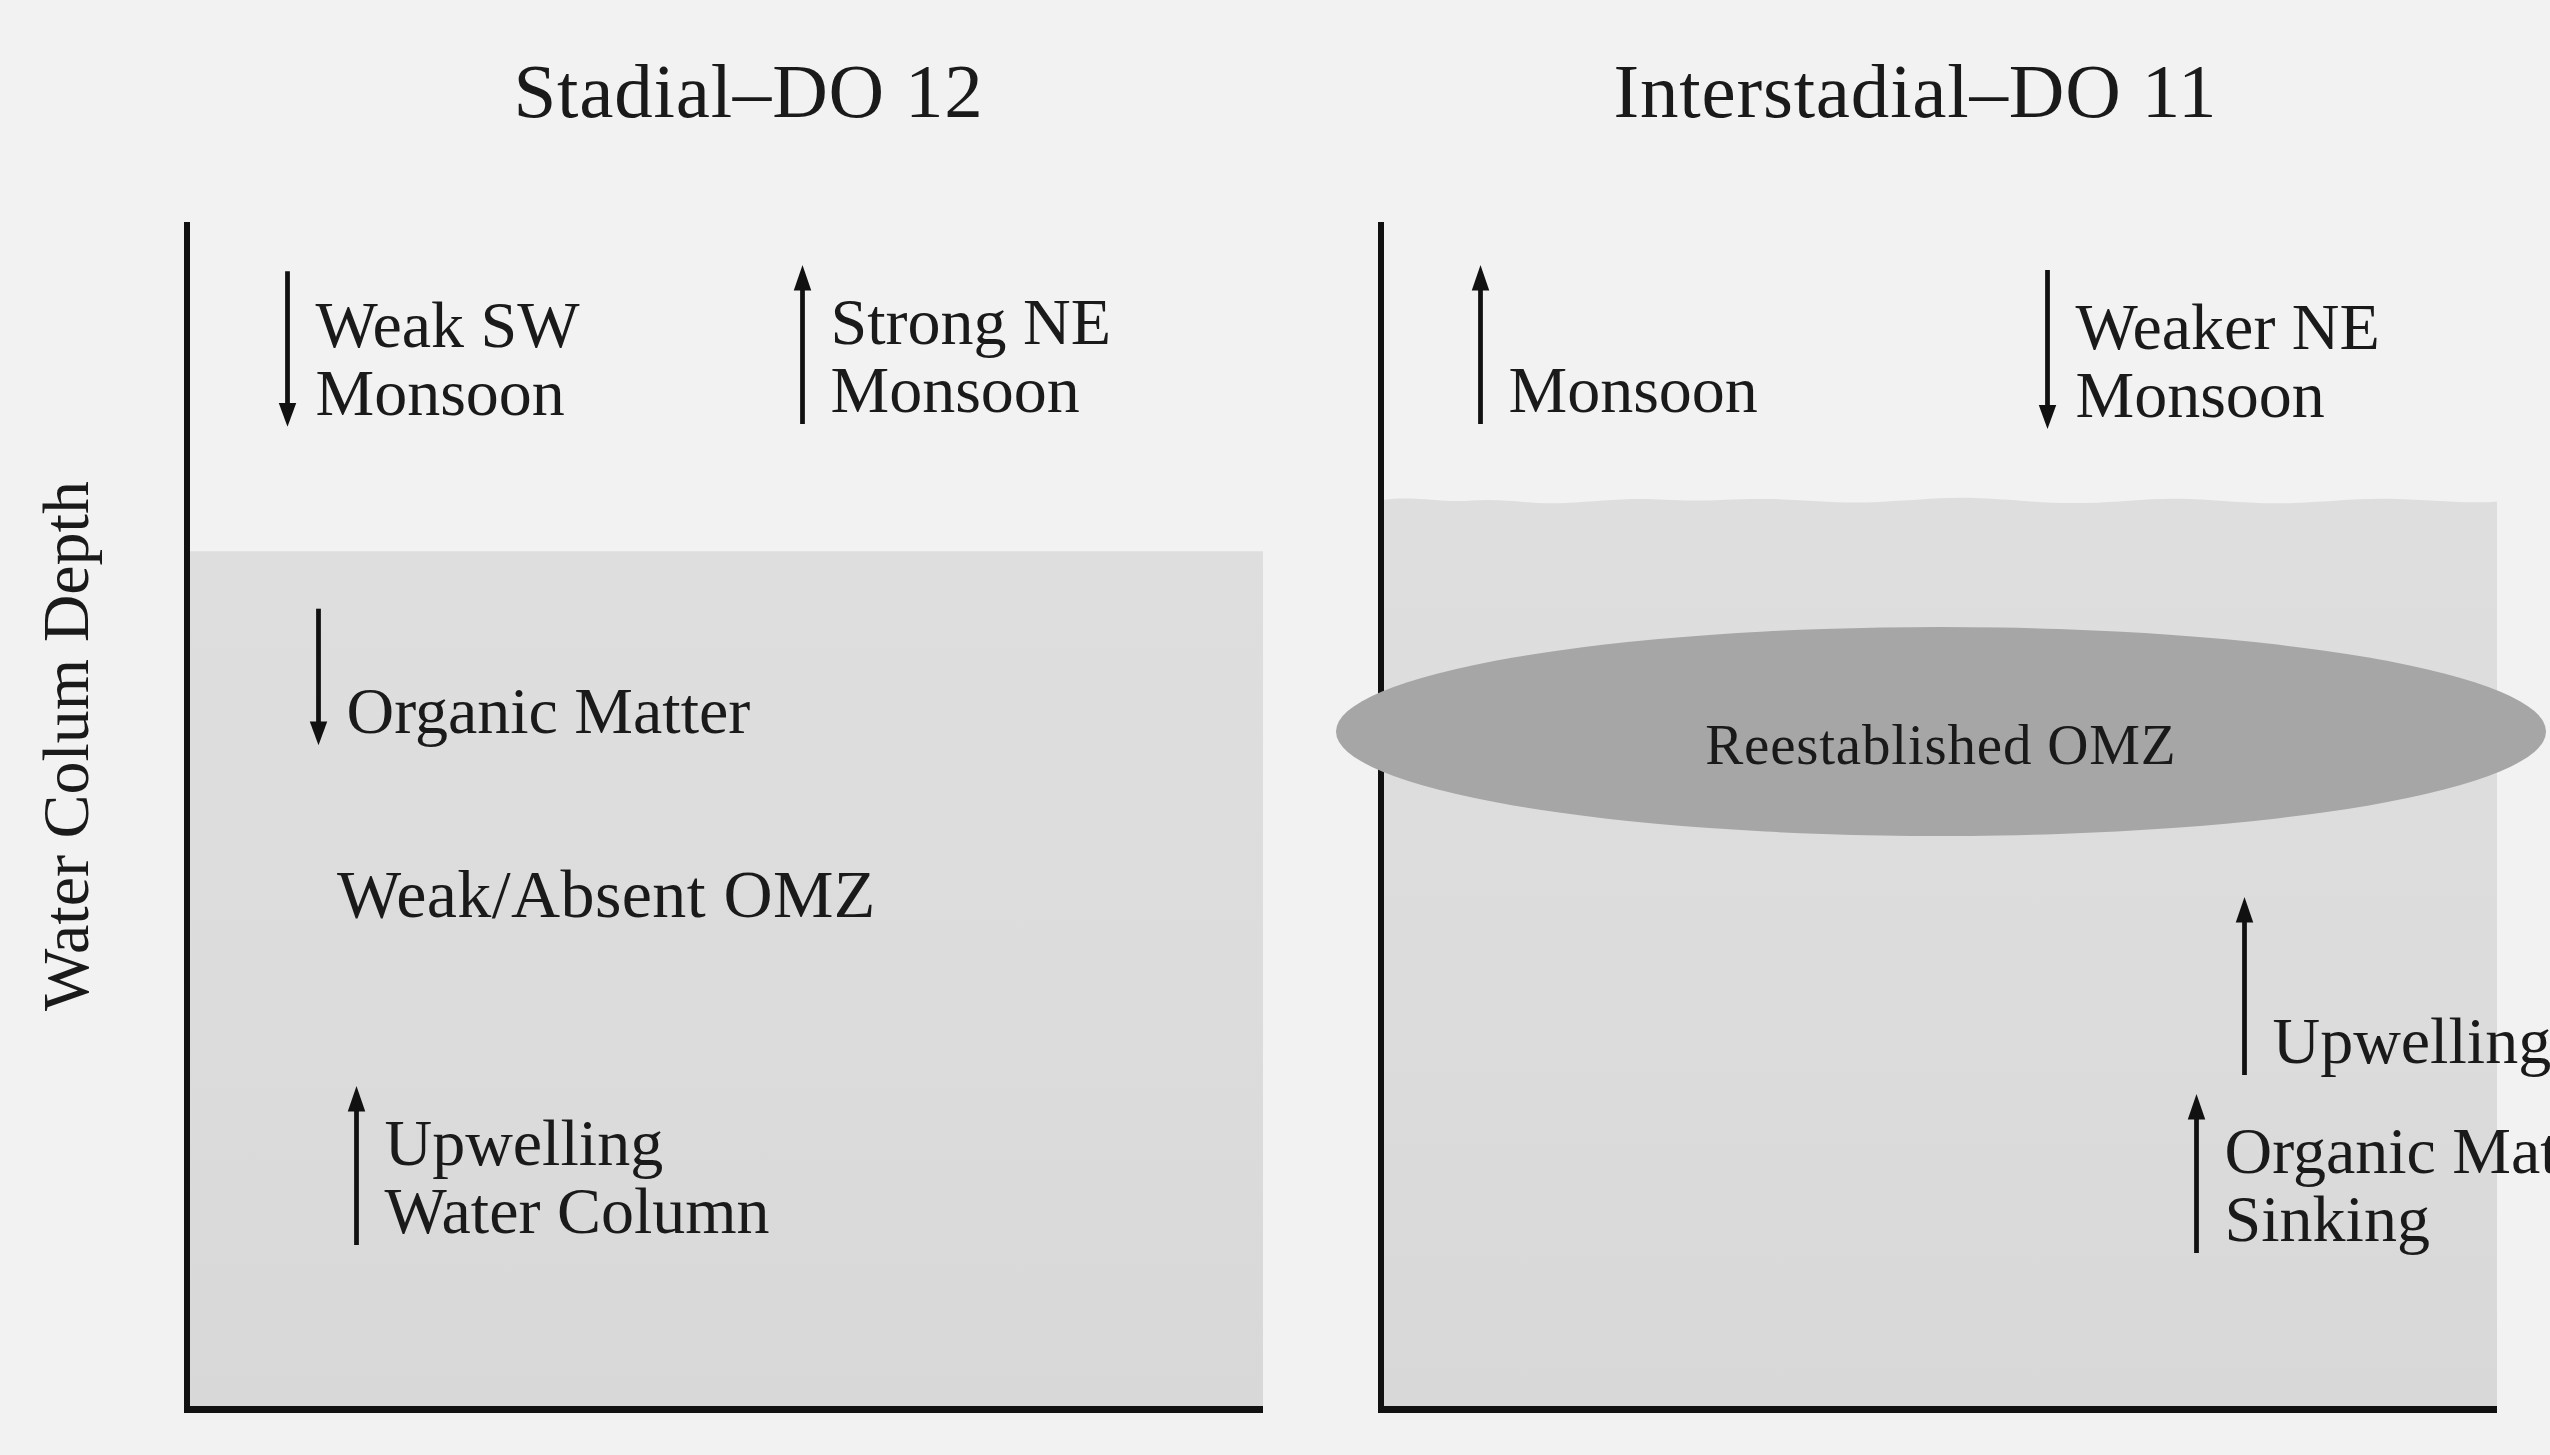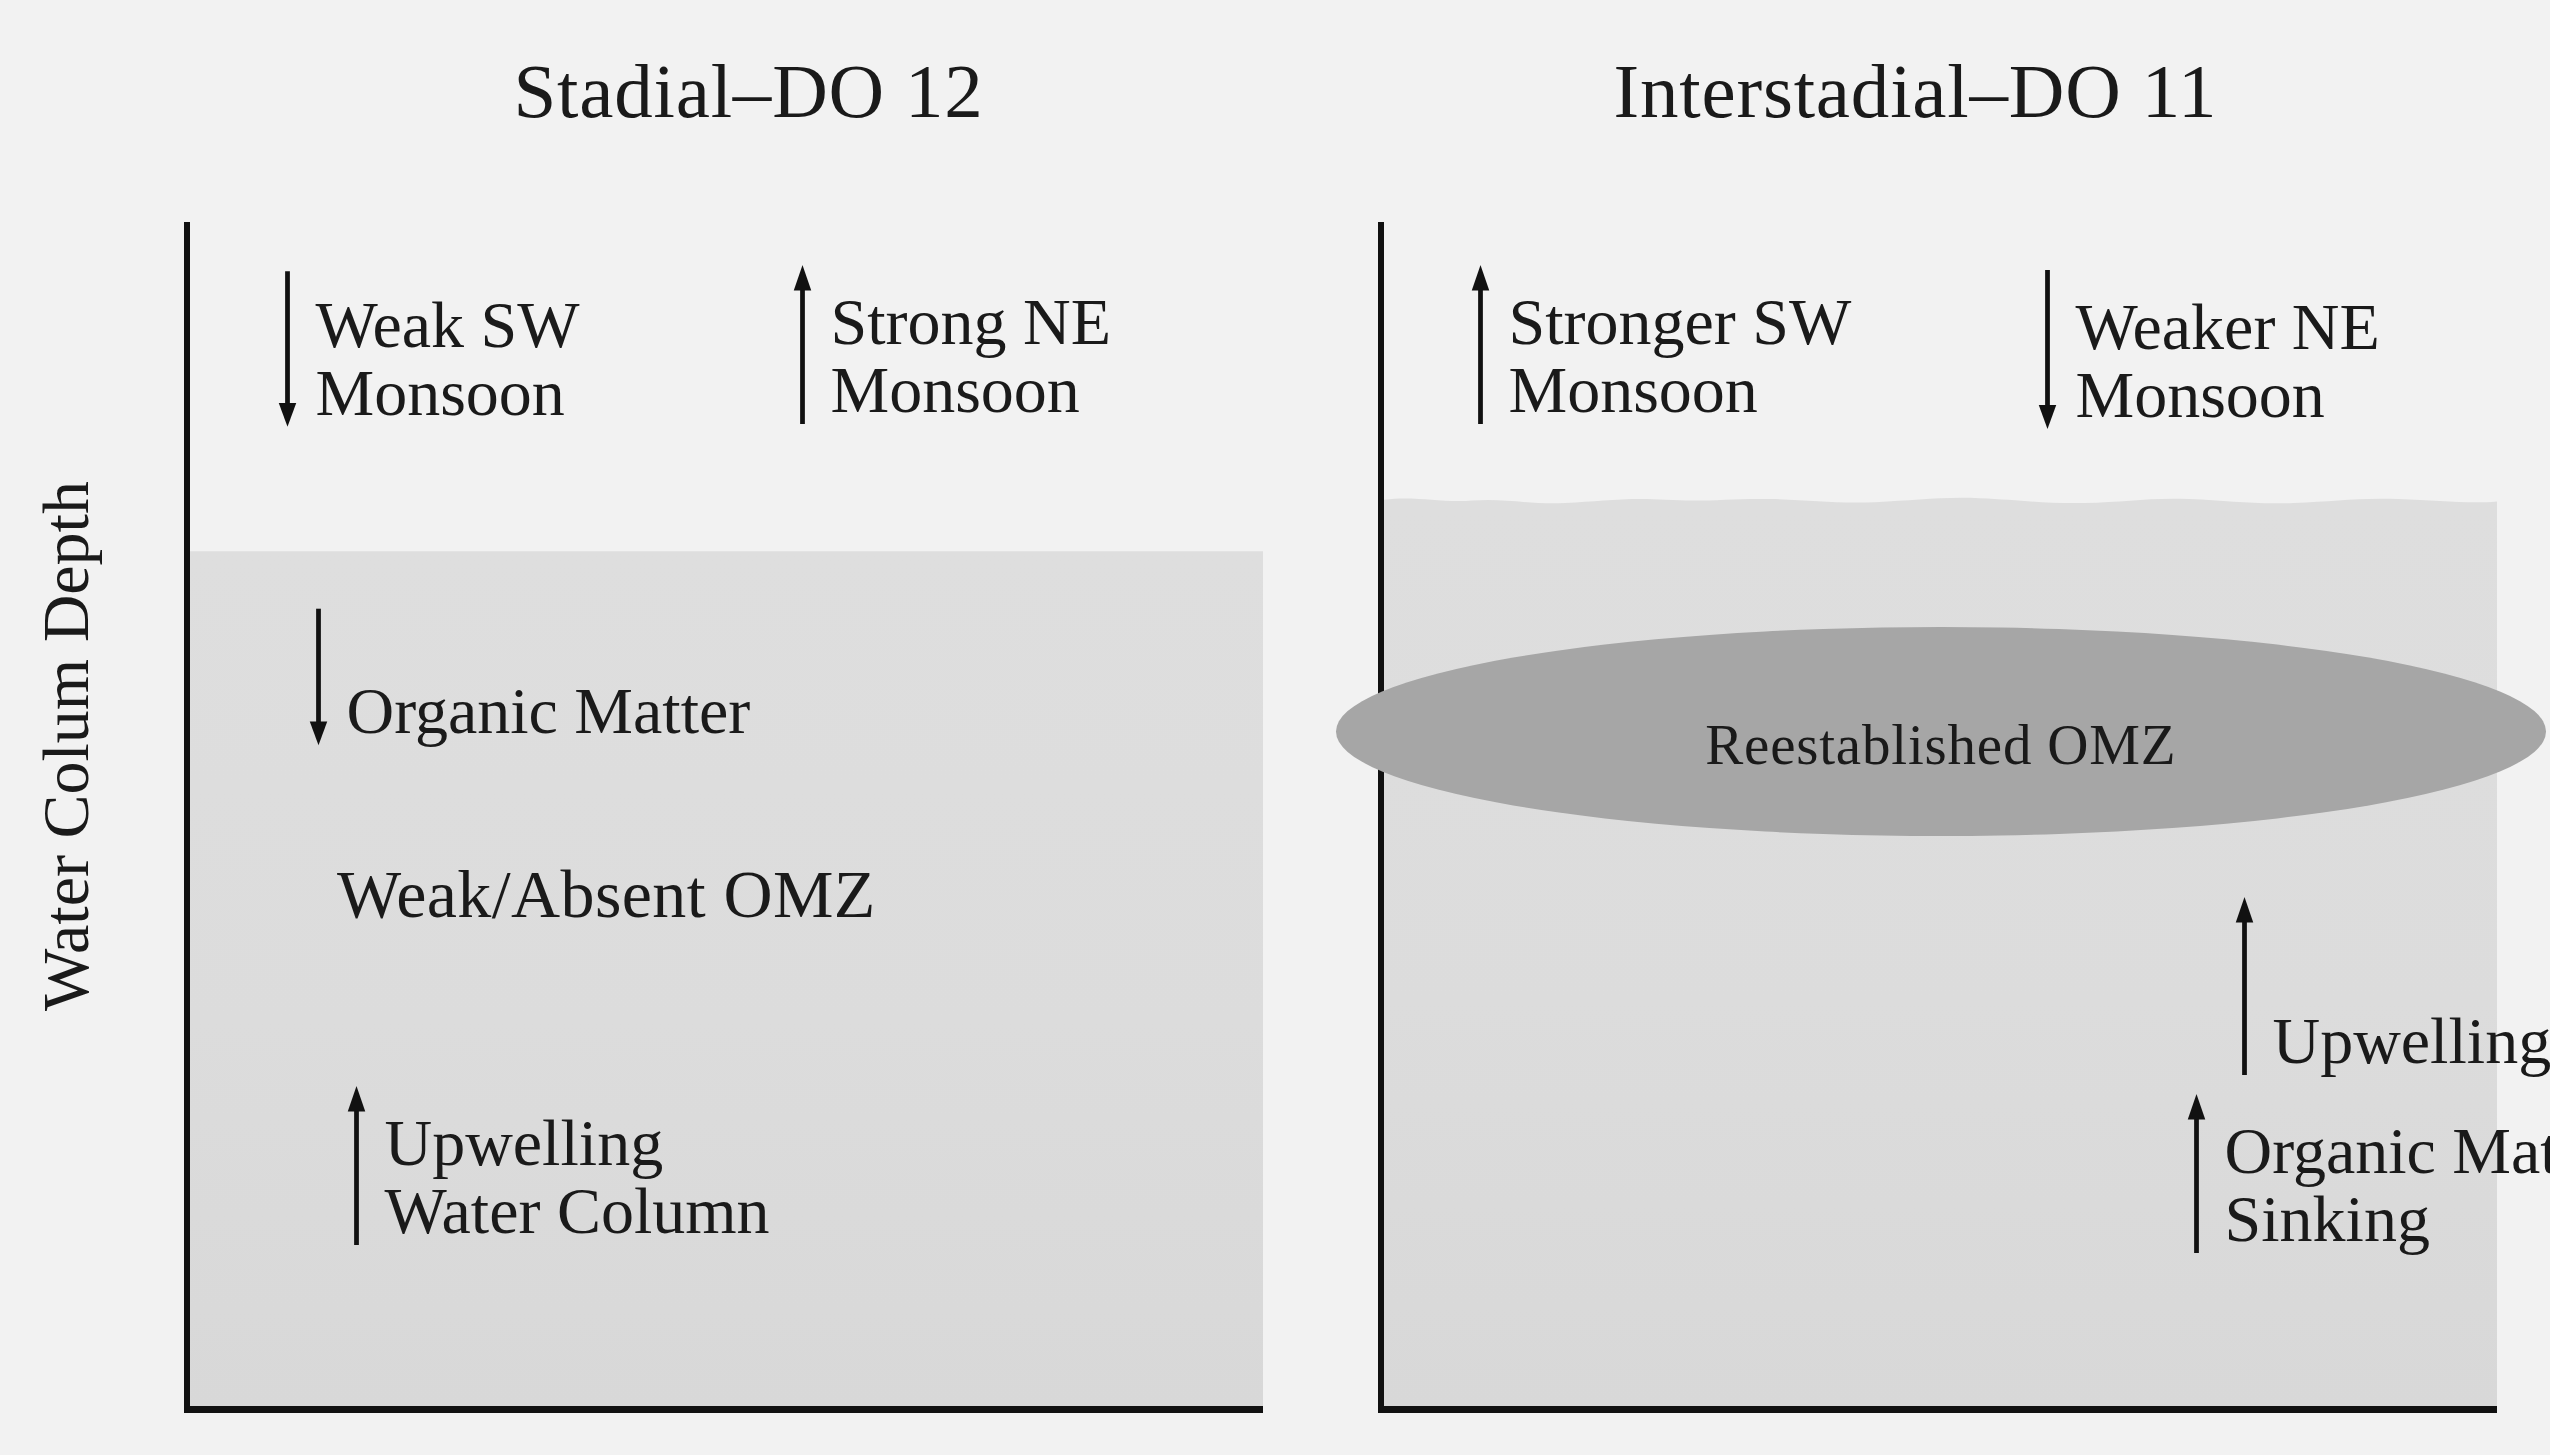--- a/index.html
+++ b/index.html
@@ -240,21 +240,20 @@
     </div>
 
     <div class="annot" style="left:89px; top:42px;">
       <span class="arrow">
         <svg width="27" height="161" viewBox="0 0 34 200">
           <line x1="17" y1="24" x2="17" y2="200" stroke="#111" stroke-width="6"></line>
           <path d="M17,0 L6,32 L28,32 Z" fill="#111"></path>
         </svg>
       </span>
       <span class="txt">
-        <div>Stronger SW</div>
         <div>Monsoon</div>
       </span>
     </div>
 
     <div class="annot" style="left:656px; top:47px;">
       <span class="arrow">
         <svg width="27" height="161" viewBox="0 0 34 200">
           <line x1="17" y1="0" x2="17" y2="180" stroke="#111" stroke-width="6"></line>
           <path d="M17,200 L6,170 L28,170 Z" fill="#111"></path>
         </svg>

